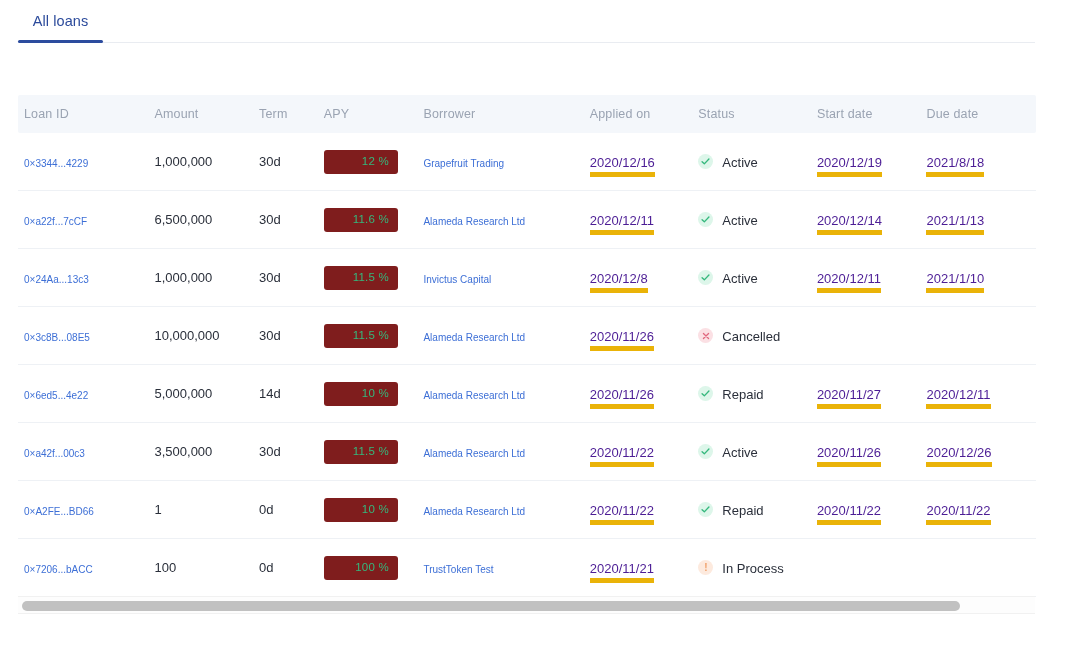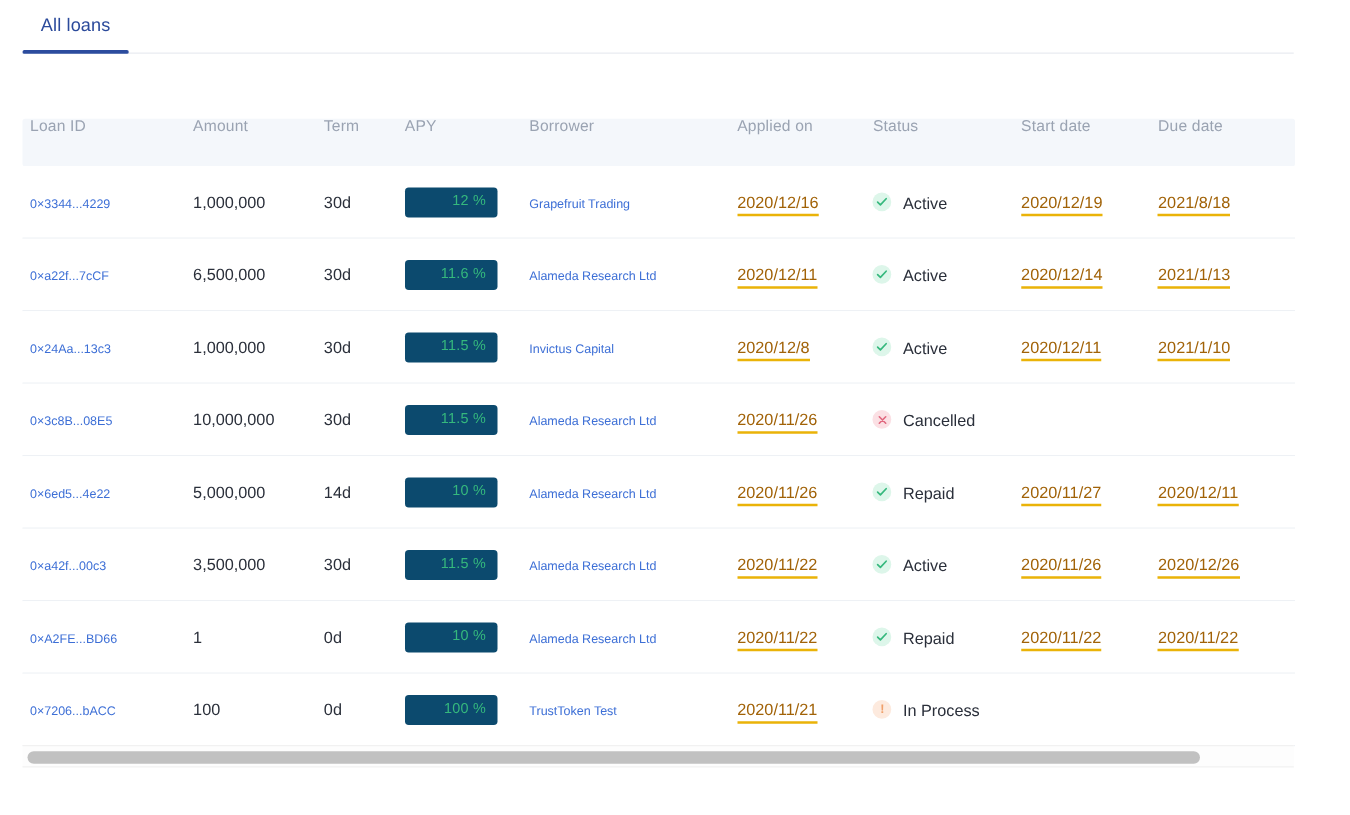--- a/index.html
+++ b/index.html
@@ -66,21 +66,21 @@
   
   .table-wrap {
     position: absolute;
     left: 18px;
     top: 95px;
     width: 1018px;
   }
 
   .thead {
     display: flex;
-    align-items: flex-start;
+    align-items: center;
     height: 38px;
     background: #f4f7fb;
     border-radius: 2px;
   }
   .th {
     font-size: 12.5px;
     color: #9aa3b2;
     letter-spacing: 0.15px;
     line-height: 1;
     white-space: nowrap;
@@ -116,37 +116,37 @@
   .link-blue {
     color: #3d6fd6;
     font-size: 10px;
     line-height: 1;
     white-space: nowrap;
     cursor: pointer;
   }
   .link-loan { color: #3d6fd6; }
 
   .date-underlined {
-    color: #a16207;
+    color: #4c1d95;
     font-size: 13px;
     line-height: 1;
-    border-bottom: 2px solid #eab308;
+    border-bottom: 5px solid #eab308;
     padding-bottom: 2px;
     white-space: nowrap;
     cursor: pointer;
   }
 
   
   .apy-badge {
     display: inline-flex;
     align-items: center;
     justify-content: flex-end;
     width: 74px;
     height: 24px;
-    background: #0c4a6e;
+    background: #7f1d1d;
     border-radius: 3px;
     padding-right: 9px;
   }
   .apy-text {
     font-size: 11.5px;
     color: #35b87d;
     line-height: 1;
     letter-spacing: 0.2px;
   }
 

